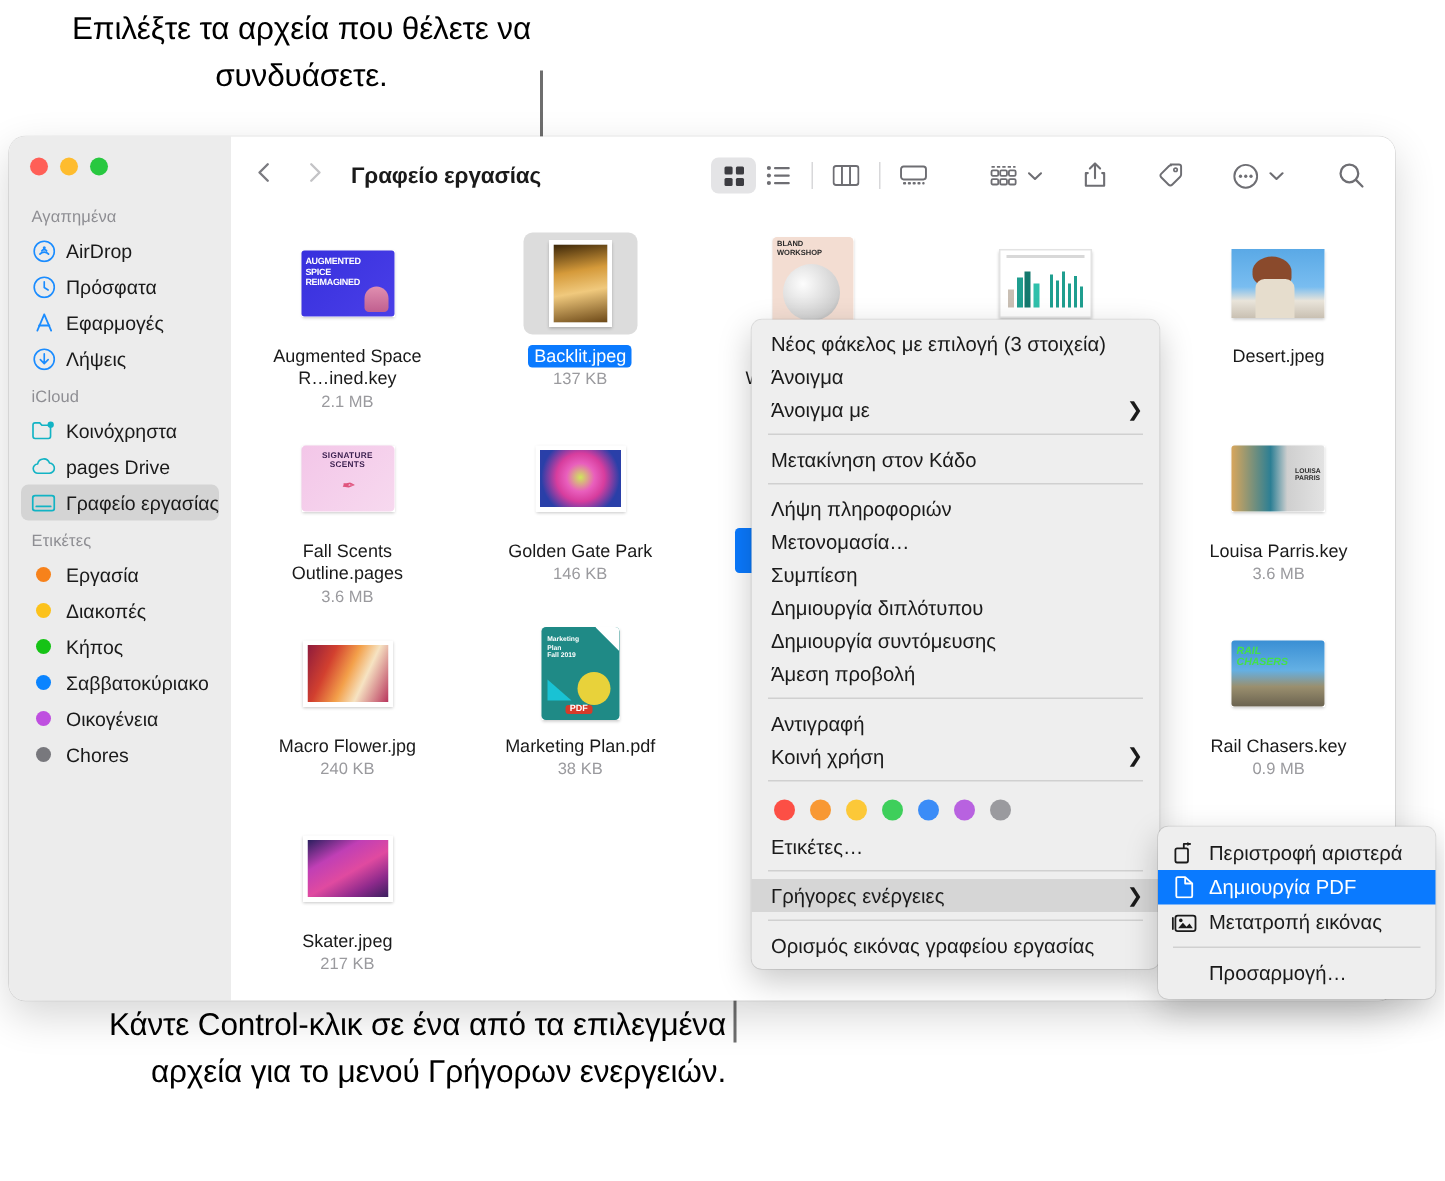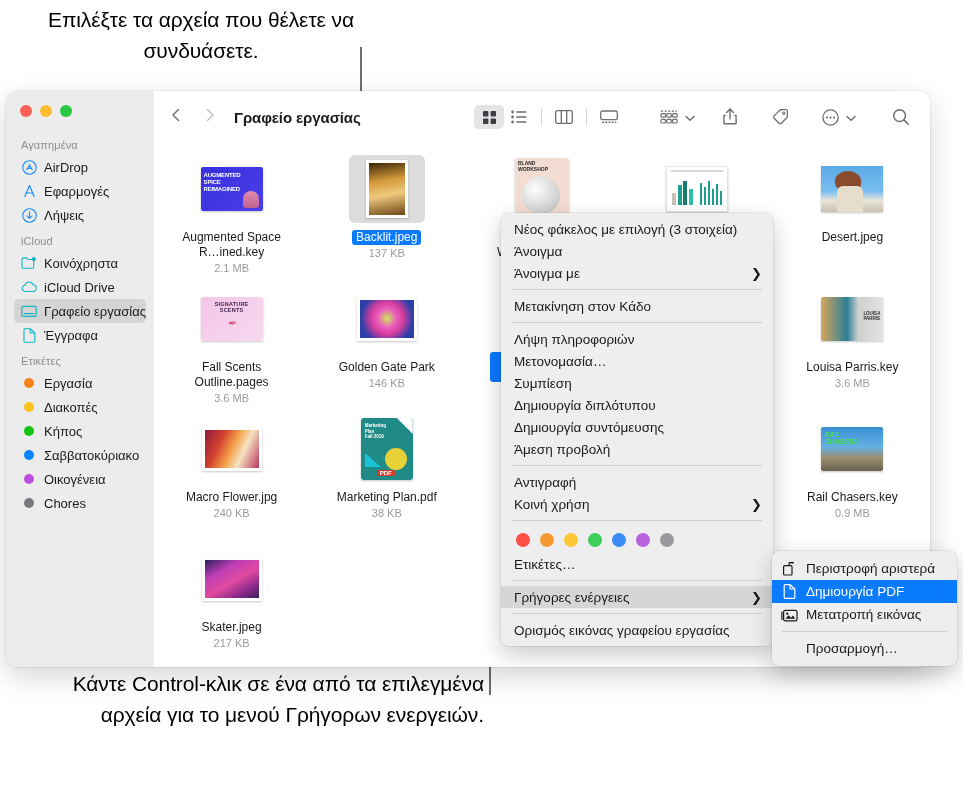--- a/index.html
+++ b/index.html
@@ -189,20 +189,29 @@
                 <circle cx="7.5" cy="7.5" r="6.7" fill="none" stroke="#1a8cff" stroke-width="1.1"></circle>
                 <path d="M4.6 9.4a3.9 3.9 0 015.8 0M5.9 7.2a2.1 2.1 0 013.2 0" fill="none" stroke="#1a8cff" stroke-width="1.1" stroke-linecap="round"></path>
                 <circle cx="7.5" cy="5.1" r="1" fill="#1a8cff"></circle>
               </svg>
             </span>
             <span>AirDrop</span>
           </div>
           <div class="sb-item">
             <span class="sb-icon">
               <svg width="15" height="15" viewBox="0 0 15 15">
+                <circle cx="7.5" cy="7.5" r="6.7" fill="none" stroke="#1a8cff" stroke-width="1.1"></circle>
+                <path d="M7.5 3.8v3.9l2.6 1.6" fill="none" stroke="#1a8cff" stroke-width="1.1" stroke-linecap="round"></path>
+              </svg>
+            </span>
+            <span>Πρόσφατα</span>
+          </div>
+          <div class="sb-item">
+            <span class="sb-icon">
+              <svg width="15" height="15" viewBox="0 0 15 15">
                 <path d="M7.5 1.6l4.6 10.8M7.5 1.6L2.9 12.4" stroke="#1a8cff" stroke-width="1.2" fill="none" stroke-linecap="round"></path>
                 <path d="M4.1 9h6.8" stroke="#1a8cff" stroke-width="1.2" stroke-linecap="round"></path>
               </svg>
             </span>
             <span>Εφαρμογές</span>
           </div>
           <div class="sb-item">
             <span class="sb-icon">
               <svg width="15" height="15" viewBox="0 0 15 15">
                 <circle cx="7.5" cy="7.5" r="6.7" fill="none" stroke="#1a8cff" stroke-width="1.1"></circle>
@@ -220,39 +229,30 @@
               </svg>
             </span>
             <span>Κοινόχρηστα</span>
           </div>
           <div class="sb-item">
             <span class="sb-icon">
               <svg width="16" height="13" viewBox="0 0 16 13">
                 <path d="M4.4 10.5a3.1 3.1 0 01-.3-6.2 4.1 4.1 0 017.9-.6 2.9 2.9 0 01-.3 6.8z" fill="none" stroke="#12b3c4" stroke-width="1.1" stroke-linejoin="round"></path>
               </svg>
             </span>
-            <span>iCloud Drive</span>
+            <span>pages Drive</span>
           </div>
           <div class="sb-item selected">
             <span class="sb-icon">
               <svg width="16" height="13" viewBox="0 0 16 13">
                 <rect x=".8" y="1.4" width="14.4" height="10" rx="1.6" fill="none" stroke="#12b3c4" stroke-width="1.2"></rect>
                 <path d="M3.2 8.6h9.6" stroke="#12b3c4" stroke-width="1.2" stroke-linecap="round"></path>
               </svg>
             </span>
             <span>Γραφείο εργασίας</span>
-          </div>
-          <div class="sb-item">
-            <span class="sb-icon">
-              <svg width="13" height="15" viewBox="0 0 13 15">
-                <path d="M1 1.6A.9.9 0 011.9.7h5.3L11.8 5v8.4a.9.9 0 01-.9.9H1.9a.9.9 0 01-.9-.9z" fill="none" stroke="#12b3c4" stroke-width="1.1" stroke-linejoin="round"></path>
-                <path d="M7.2.9V5h4.4" fill="none" stroke="#12b3c4" stroke-width="1.1" stroke-linejoin="round"></path>
-              </svg>
-            </span>
-            <span>Έγγραφα</span>
           </div>
           <div class="sb-group-title">Ετικέτες</div>
           <div class="sb-item">
             <span class="sb-icon">
               <span class="tagdot" style="background: rgb(247, 130, 27);"></span>
             </span>
             <span>Εργασία</span>
           </div>
           <div class="sb-item">
             <span class="sb-icon">

